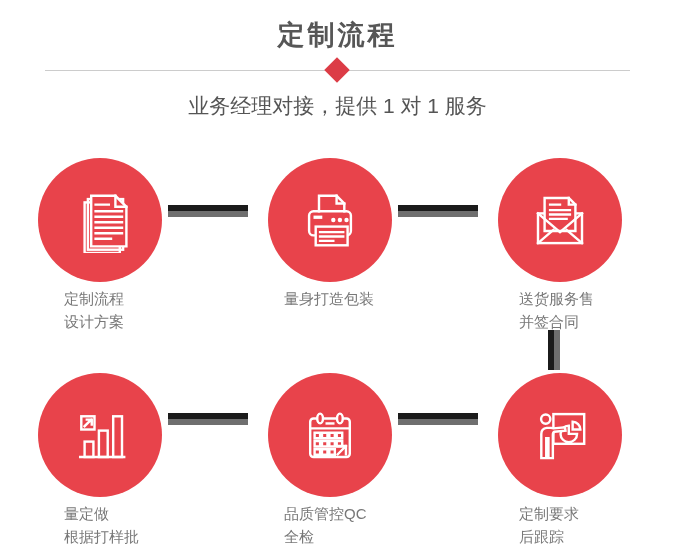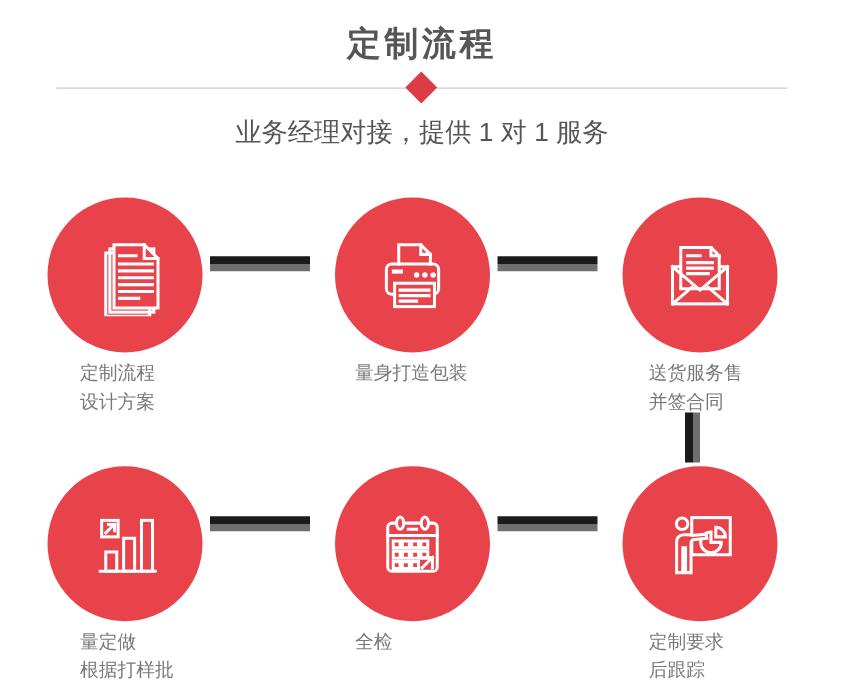--- a/index.html
+++ b/index.html
@@ -161,20 +161,21 @@
       <rect class="icon-stroke" x="12" y="15" width="36" height="35" rx="3"></rect>
       <path class="icon-stroke" d="M12 24 H48"></path>
       <ellipse class="icon-fillbg" cx="21" cy="15" rx="2.6" ry="4.4"></ellipse>
       <ellipse class="icon-fillbg" cx="39" cy="15" rx="2.6" ry="4.4"></ellipse>
       <path class="icon-stroke" d="M27 19.5 H33"></path>
       <path class="icon-stroke" d="M16 28 h5 v5 h-5 Z M22.7 28 h5 v5 h-5 Z M29.4 28 h5 v5 h-5 Z M36.1 28 h5 v5 h-5 Z M16 35.5 h5 v5 h-5 Z M22.7 35.5 h5 v5 h-5 Z M29.4 35.5 h5 v5 h-5 Z M36.1 35.5 h5 v5 h-5 Z M16 43 h5 v5 h-5 Z M22.7 43 h5 v5 h-5 Z M29.4 43 h5 v5 h-5 Z"></path>
       <path class="icon-stroke" d="M37 47.5 L44.5 40 M37 40 h7.5 v7.5"></path>
     </svg>
   </div>
   <div class="step-label l5">
+    <div>品质管控QC</div>
     <div>全检</div>
   </div>
 
   <div class="step-circle c6">
     <svg width="66" height="66" viewBox="0 0 60 60">
       <rect class="icon-stroke" x="24" y="11" width="28" height="27"></rect>
       <path class="icon-stroke" d="M38 21.5 A 7.5 7.5 0 1 0 45.5 29 L38 29 Z"></path>
       <path class="icon-stroke" d="M41.5 18 A 7 7 0 0 1 48.5 25 L41.5 25 Z"></path>
       <circle class="icon-fillbg" cx="17" cy="15.5" r="4.2"></circle>
       <path class="icon-fillbg" d="M13 51 L13 29 Q13 24 18 23.5 L22 23.5 L24 24 L34.5 23 L35 26 L25 27 Q23.5 27.5 23.5 30 L23.5 51 L19.5 51 L19.5 33 L17.5 33 L17.5 51 Z"></path>

